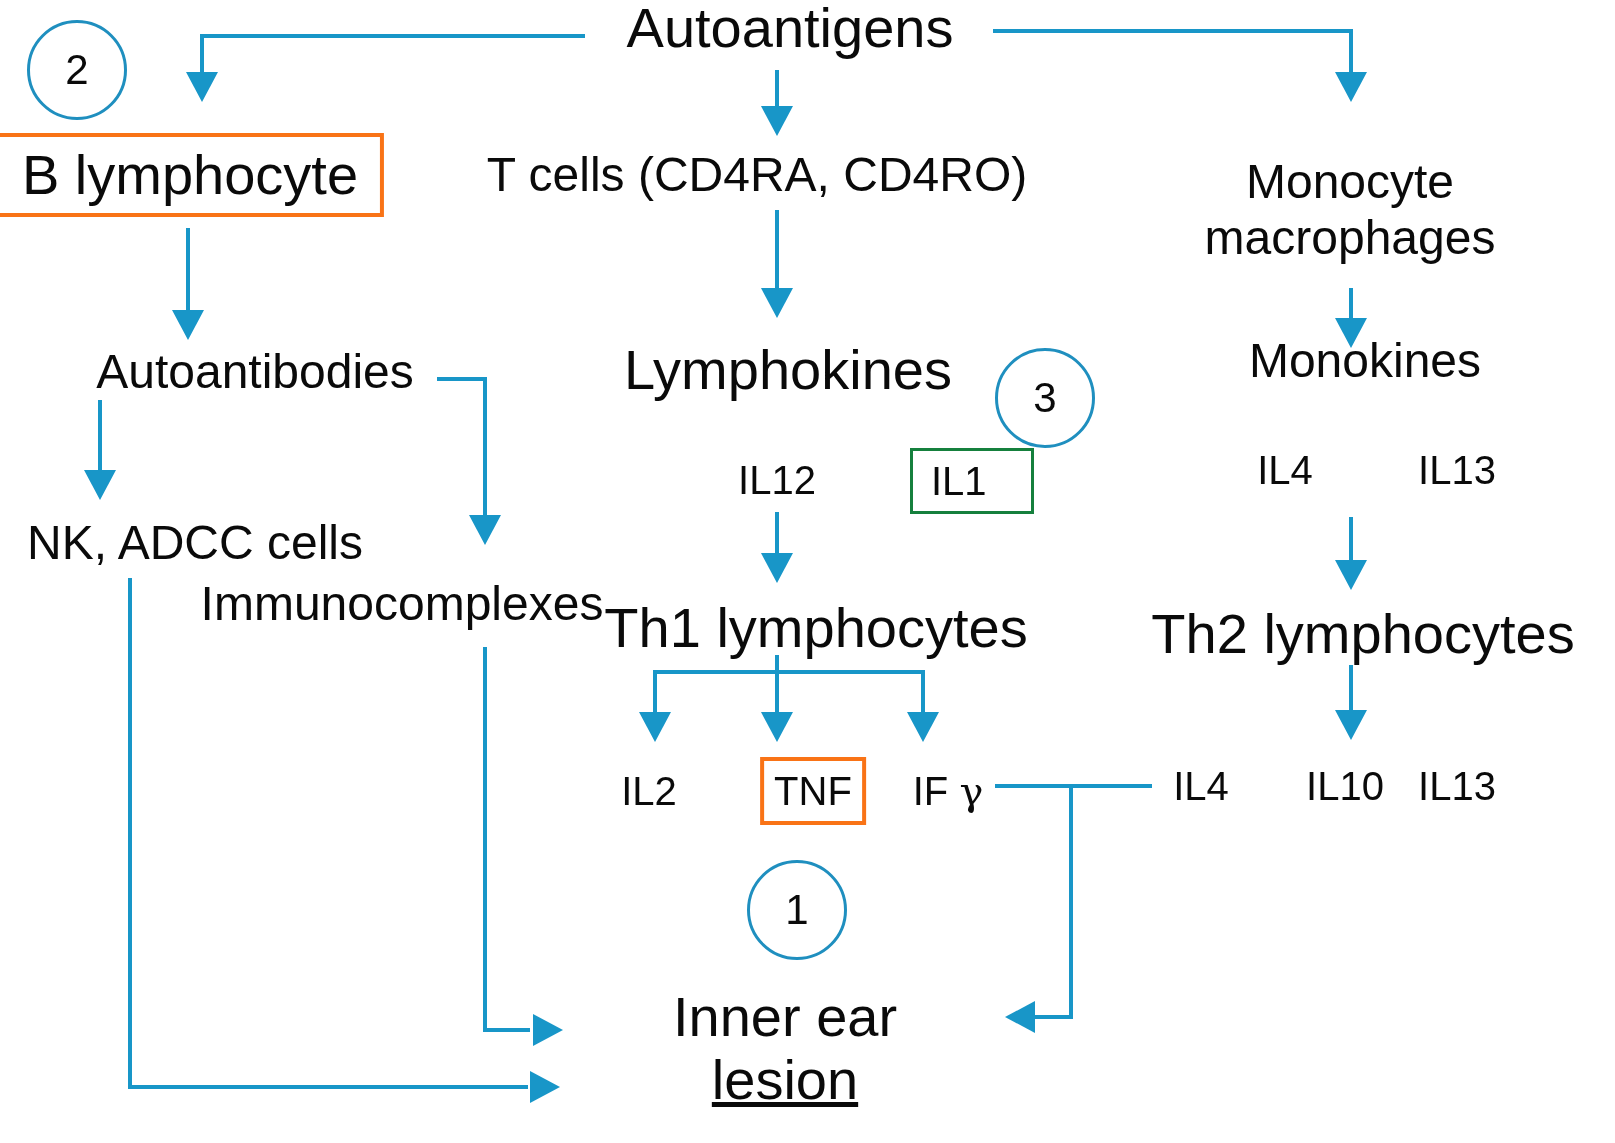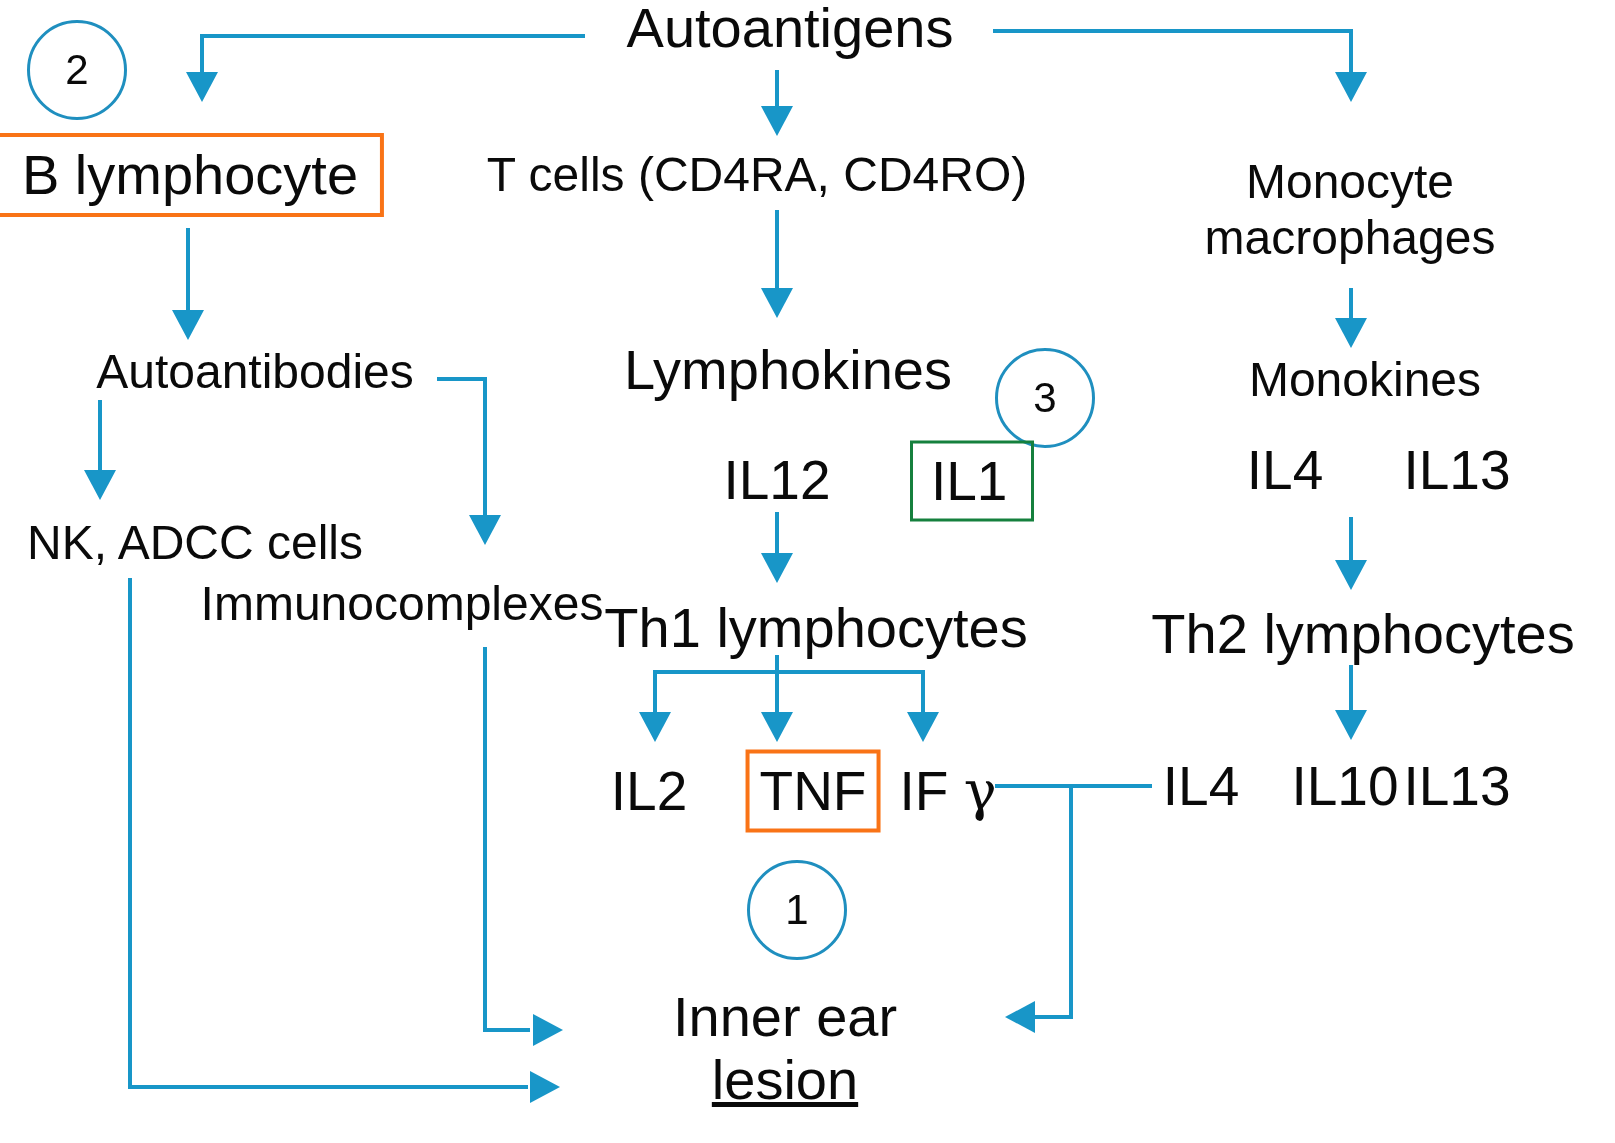--- a/index.html
+++ b/index.html
@@ -1,21 +1,21 @@
 <!DOCTYPE html>
 <html><head>
 <meta charset="utf-8">
 <style>
   html, body { margin: 0; padding: 0; background: #ffffff; }
   body { width: 1615px; height: 1143px; position: relative; overflow: hidden;
          font-family: "Liberation Sans", sans-serif; color: #0a0a0a; }
   #diagram { position: absolute; left: 0; top: 0; width: 1615px; height: 1143px; }
   .lbl { position: absolute; white-space: nowrap; line-height: 1; text-align: center; transform: translate(-50%, -50%); }
   .xl { font-size: 56px; }
-  .lg { font-size: 55px; }
+  .lg { font-size: 40px; }
   .md { font-size: 48px; }
   .boxed-red { border: 4px solid #f97316; padding: 10px 22px; }
   .boxed-green { border: 3px solid #15803d; padding: 10px 18px; }
   .num-circle { position: absolute; border: 3px solid #1f8fbf; border-radius: 50%;
                 display: flex; align-items: center; justify-content: center;
                 font-size: 42px; box-sizing: border-box; background: transparent; }
   .gamma { font-family: "DejaVu Serif", serif; }
 </style>
 </head>
 <body>
@@ -67,21 +67,21 @@
 
 <div class="lbl xl boxed-red" style="left:190px; top:175px;">B lymphocyte</div>
 
 <div class="lbl md" style="left:757px; top:175px;">T cells (CD4RA, CD4RO)</div>
 
 <div class="lbl md" style="left:1350px; top:182px;">Monocyte</div>
 <div class="lbl md" style="left:1350px; top:238px;">macrophages</div>
 
 <div class="lbl md" style="left:255px; top:372px;">Autoantibodies</div>
 <div class="lbl xl" style="left:788px; top:370px;">Lymphokines</div>
-<div class="lbl md" style="left:1365px; top:380px;">Monokines</div>
+<div class="lbl md" style="left:1365px; top:361px;">Monokines</div>
 
 <div class="num-circle" style="left:995px; top:348px; width:100px; height:100px;">
     <span>3</span>
   </div>
 
 <div class="lbl md" style="left:195px; top:543px;">NK, ADCC cells</div>
 <div class="lbl md" style="left:402px; top:604px;">Immunocomplexes</div>
 
 <div class="lbl lg" style="left:777px; top:480px;">IL12</div>
 <div class="lbl lg boxed-green" style="left:972px; top:481px; width:82px; text-align:left;">IL1</div>

